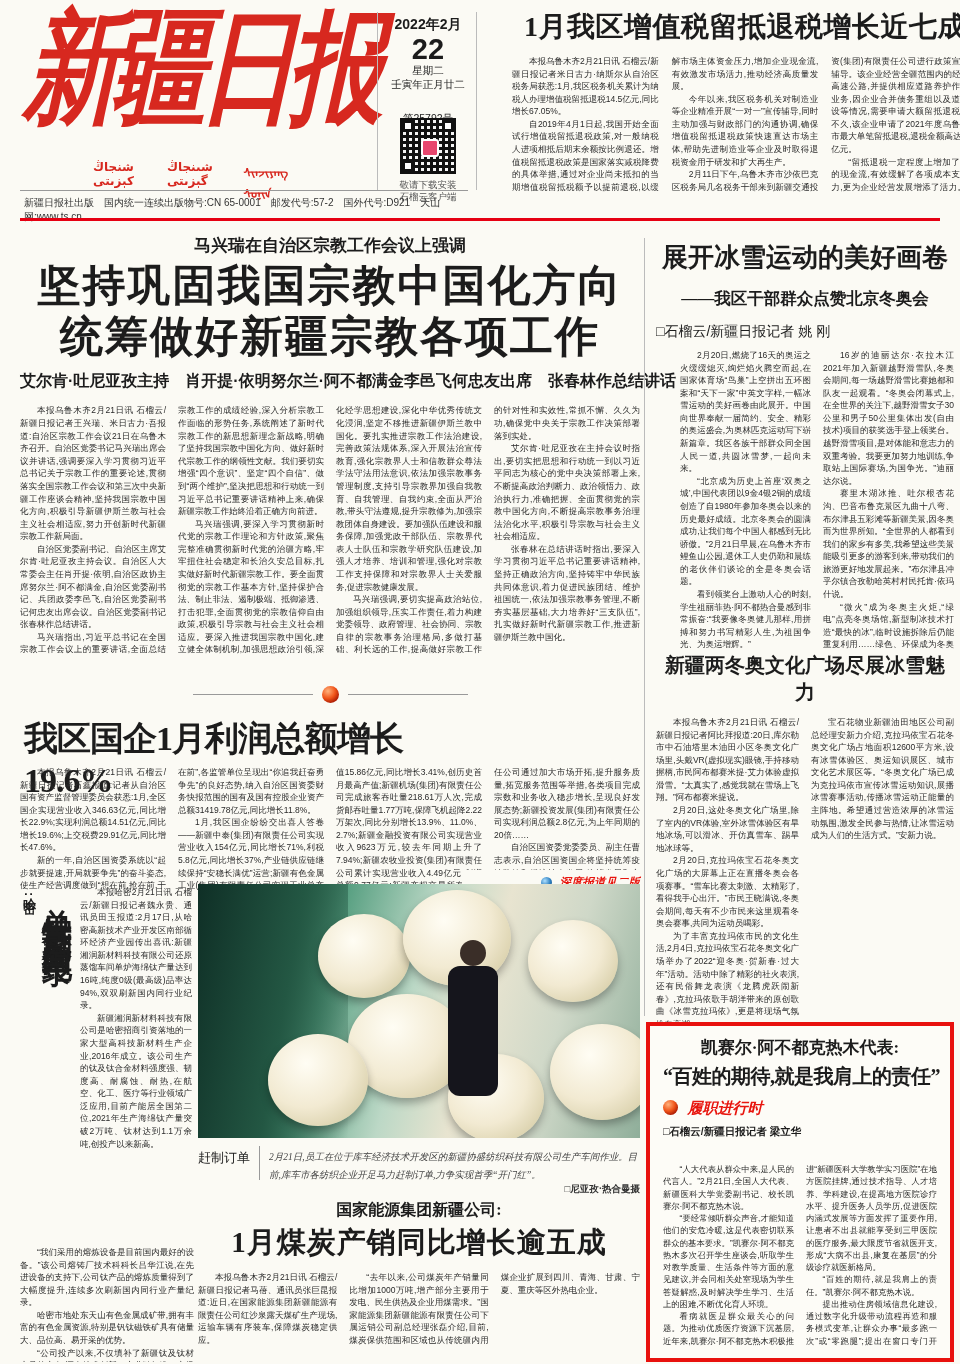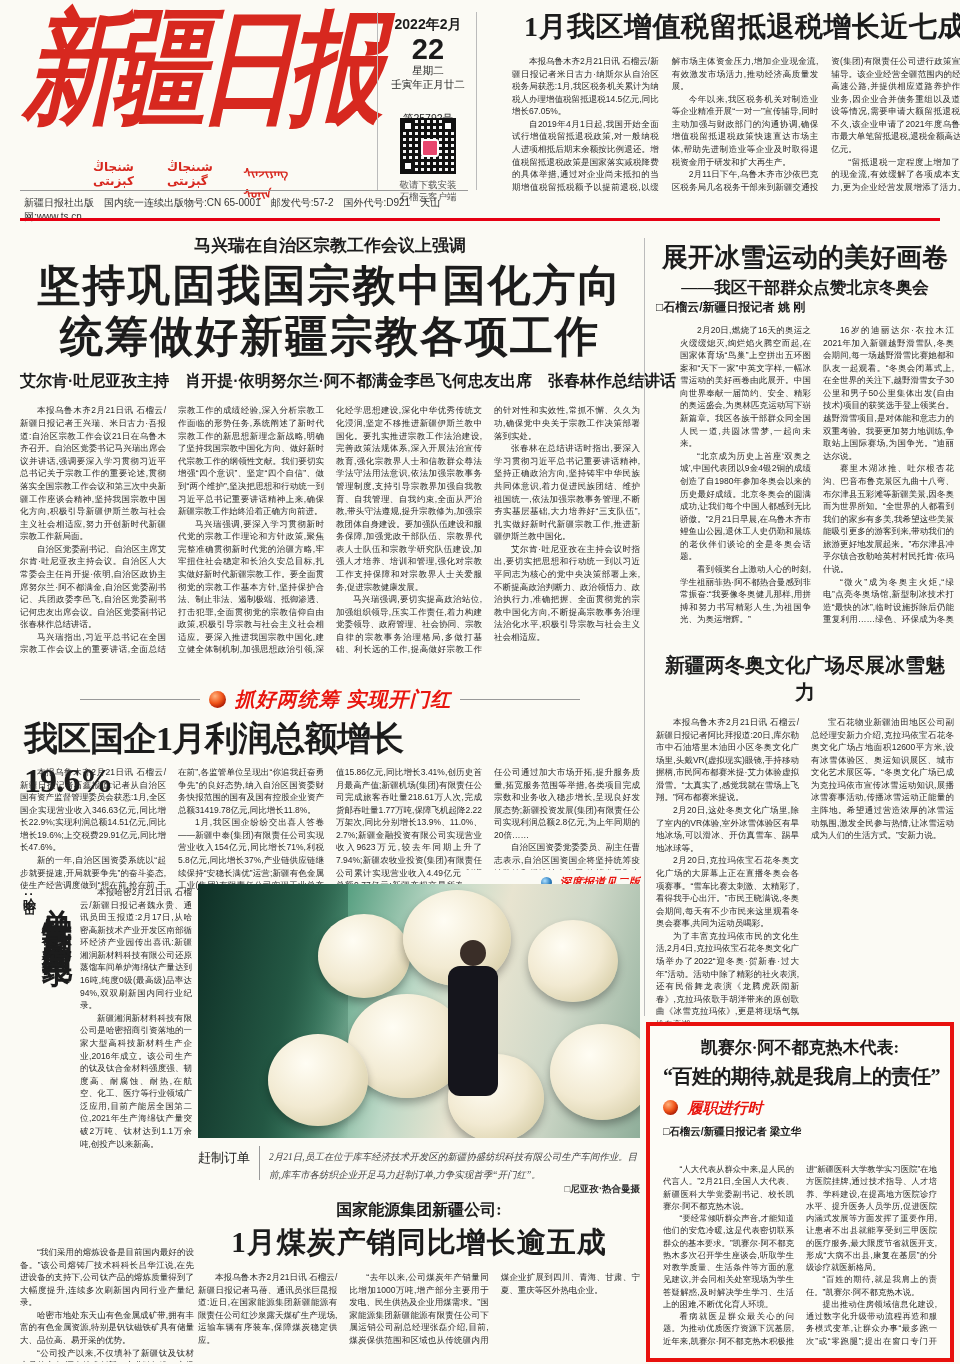--- a/index.html
+++ b/index.html
@@ -84,32 +84,32 @@
     <div class="center" style="font-size:17px;font-weight:bold;">马兴瑞在自治区宗教工作会议上强调</div>
     <div class="serif center" style="font-size:43px;font-weight:900;letter-spacing:2px;line-height:1.18;margin-top:4px;">坚持巩固我国宗教中国化方向</div>
     <div class="serif center" style="font-size:43px;font-weight:900;letter-spacing:2px;line-height:1.18;">统筹做好新疆宗教各项工作</div>
     <div class="center" style="font-size:16px;font-weight:bold;margin-top:9px;white-space:nowrap;">艾尔肯·吐尼亚孜主持　肖开提·依明努尔兰·阿不都满金李邑飞何忠友出席　张春林作总结讲话</div>
     <div class="body-text" style="margin-top:12px;column-count:4;column-gap:12px;height:252px;">
       <p>本报乌鲁木齐2月21日讯 石榴云/新疆日报记者王兴瑞、米日古力·吾报道:自治区宗教工作会议21日在乌鲁木齐召开。自治区党委书记马兴瑞出席会议并讲话,强调要深入学习贯彻习近平总书记关于宗教工作的重要论述,贯彻落实全国宗教工作会议和第三次中央新疆工作座谈会精神,坚持我国宗教中国化方向,积极引导新疆伊斯兰教与社会主义社会相适应,努力开创新时代新疆宗教工作新局面。</p>
       <p>自治区党委副书记、自治区主席艾尔肯·吐尼亚孜主持会议。自治区人大常委会主任肖开提·依明,自治区政协主席努尔兰·阿不都满金,自治区党委副书记、兵团政委李邑飞,自治区党委副书记何忠友出席会议。自治区党委副书记张春林作总结讲话。</p>
       <p>马兴瑞指出,习近平总书记在全国宗教工作会议上的重要讲话,全面总结宗教工作的成绩经验,深入分析宗教工作面临的形势任务,系统阐述了新时代宗教工作的新思想新理念新战略,明确了坚持我国宗教中国化方向、做好新时代宗教工作的纲领性文献。我们要切实增强“四个意识”、坚定“四个自信”、做到“两个维护”,坚决把思想和行动统一到习近平总书记重要讲话精神上来,确保新疆宗教工作始终沿着正确方向前进。</p>
       <p>马兴瑞强调,要深入学习贯彻新时代党的宗教工作理论和方针政策,聚焦完整准确贯彻新时代党的治疆方略,牢牢扭住社会稳定和长治久安总目标,扎实做好新时代新疆宗教工作。要全面贯彻党的宗教工作基本方针,坚持保护合法、制止非法、遏制极端、抵御渗透、打击犯罪,全面贯彻党的宗教信仰自由政策,积极引导宗教与社会主义社会相适应。要深入推进我国宗教中国化,建立健全体制机制,加强思想政治引领,深化经学思想建设,深化中华优秀传统文化浸润,坚定不移推进新疆伊斯兰教中国化。要扎实推进宗教工作法治建设,完善政策法规体系,深入开展法治宣传教育,强化宗教界人士和信教群众尊法学法守法用法意识,依法加强宗教事务管理制度,支持引导宗教界加强自我教育、自我管理、自我约束,全面从严治教,带头守法遵规,提升宗教修为,加强宗教团体自身建设。要加强队伍建设和服务保障,加强党政干部队伍、宗教界代表人士队伍和宗教学研究队伍建设,加强人才培养、培训和管理,强化对宗教工作支持保障和对宗教界人士关爱服务,促进宗教健康发展。</p>
       <p>马兴瑞强调,要切实提高政治站位,加强组织领导,压实工作责任,着力构建党委领导、政府管理、社会协同、宗教自律的宗教事务治理格局,多做打基础、利长远的工作,提高做好宗教工作的针对性和实效性,常抓不懈、久久为功,确保党中央关于宗教工作决策部署落到实处。</p>
+      <p>艾尔肯·吐尼亚孜在主持会议时指出,要切实把思想和行动统一到以习近平同志为核心的党中央决策部署上来,不断提高政治判断力、政治领悟力、政治执行力,准确把握、全面贯彻党的宗教中国化方向,不断提高宗教事务治理法治化水平,积极引导宗教与社会主义社会相适应。</p>
       <p>张春林在总结讲话时指出,要深入学习贯彻习近平总书记重要讲话精神,坚持正确政治方向,坚持铸牢中华民族共同体意识,着力促进民族团结、维护祖国统一,依法加强宗教事务管理,不断夯实基层基础,大力培养好“三支队伍”,扎实做好新时代新疆宗教工作,推进新疆伊斯兰教中国化。</p>
-      <p>艾尔肯·吐尼亚孜在主持会议时指出,要切实把思想和行动统一到以习近平同志为核心的党中央决策部署上来,不断提高政治判断力、政治领悟力、政治执行力,准确把握、全面贯彻党的宗教中国化方向,不断提高宗教事务治理法治化水平,积极引导宗教与社会主义社会相适应。</p>
 
     </div>
   </div>
 
   <div class="vline" style="left:644px;top:238px;height:778px;"></div>
 
   <div class="abs" style="left:656px;top:240px;width:298px;">
     <div class="serif center" style="font-size:26px;font-weight:900;">展开冰雪运动的美好画卷</div>
-    <div class="serif center" style="font-size:16.5px;font-weight:bold;margin-top:2px;">——我区干部群众点赞北京冬奥会</div>
-    <div style="font-size:12px;font-weight:bold;">□石榴云/新疆日报记者 姚 刚</div>
+    <div class="serif center" style="font-size:16.5px;font-weight:bold;margin-top:13px;">——我区干部群众点赞北京冬奥会</div>
+    <div style="font-size:14px;font-weight:normal;margin-top:13px;">□石榴云/新疆日报记者 姚 刚</div>
     <div class="body-text" style="margin-top:8px;column-count:2;column-gap:12px;height:302px;margin-left:24px;">
       <p>2月20日,燃烧了16天的奥运之火缓缓熄灭,绚烂焰火腾空而起,在国家体育场“鸟巢”上空拼出五环图案和“天下一家”中英文字样,一幅冰雪运动的美好画卷由此展开。中国向世界奉献一届简约、安全、精彩的奥运盛会,为奥林匹克运动写下崭新篇章。我区各族干部群众同全国人民一道,共圆冰雪梦,一起向未来。</p>
       <p>“北京成为历史上首座‘双奥之城’,中国代表团以9金4银2铜的成绩创造了自1980年参加冬奥会以来的历史最好成绩。北京冬奥会的圆满成功,让我们每个中国人都感到无比骄傲。”2月21日早晨,在乌鲁木齐市鲤鱼山公园,退休工人史仍勤和晨练的老伙伴们谈论的全是冬奥会话题。</p>
       <p>看到领奖台上激动人心的时刻,学生祖丽菲热·阿不都热合曼感到非常振奋:“我要像冬奥健儿那样,用拼搏和努力书写精彩人生,为祖国争光、为奥运增辉。”</p>
       <p>16岁的迪丽达尔·衣拉木江2021年加入新疆越野滑雪队,冬奥会期间,每一场越野滑雪比赛她都和队友一起观看。“冬奥会闭幕式上,在全世界的关注下,越野滑雪女子30公里和男子50公里集体出发(自由技术)项目的获奖选手登上领奖台。越野滑雪项目,是对体能和意志力的双重考验。我要更加努力地训练,争取站上国际赛场,为国争光。”迪丽达尔说。</p>
       <p>赛里木湖冰推、吐尔根杏花沟、巴音布鲁克景区九曲十八弯、布尔津县五彩滩等新疆美景,因冬奥而为世界所知。“全世界的人都看到我们的家乡有多美,我希望这些美景能吸引更多的游客到来,带动我们的旅游更好地发展起来。”布尔津县冲乎尔镇合孜勒哈英村村民托肯·依玛什说。</p>
       <p>“微火”成为冬奥主火炬,“绿电”点亮冬奥场馆,新型制冰技术打造“最快的冰”,临时设施拆除后仍能重复利用……绿色、环保成为冬奥会另一个高频词。“我们应在日常生活中倡导绿色生活,从自身做起,爱惜环境注重环保,推动清洁能源的使用。”国家电网喀什供电公司输电运检中心检修一班副班长艾力江·吾不力卡司木说。</p>
     </div>
   </div>
 
@@ -120,21 +120,20 @@
       <p>2月20日,这处冬奥文化广场里,除了室内的VR体验,室外冰雪体验区有旱地冰场,可以滑冰、开仿真雪车、踢旱地冰球等。</p>
       <p>2月20日,克拉玛依宝石花冬奥文化广场的大屏幕上正在直播冬奥会各项赛事。“雪车比赛太刺激、太精彩了,看得我手心出汗。”市民王晓满说,冬奥会期间,每天有不少市民来这里观看冬奥会赛事,共同为运动员喝彩。</p>
       <p>为了丰富克拉玛依市民的文化生活,2月4日,克拉玛依宝石花冬奥文化广场举办了2022“迎冬奥·贺新春·过大年”活动。活动中除了精彩的社火表演,还有民俗舞龙表演《龙腾虎跃闹新春》,克拉玛依歌手胡洋带来的原创歌曲《冰雪克拉玛依》,更是将现场气氛推向高潮。</p>
       <p>宝石花物业新疆油田地区公司副总经理安新力介绍,克拉玛依宝石花冬奥文化广场占地面积12600平方米,设有冰雪体验区、奥运知识展区、城市文化艺术展区等。“冬奥文化广场已成为克拉玛依市宣传冰雪运动知识,展播冰雪赛事活动,传播冰雪运动正能量的主阵地。希望通过营造浓厚的冰雪运动氛围,激发全民参与热情,让冰雪运动成为人们的生活方式。”安新力说。</p>
     </div>
   </div>
 
   <div class="abs" style="left:20px;top:686px;width:620px;display:flex;align-items:center;justify-content:center;gap:9px;">
     <span style="width:120px;height:1px;background:#999;"></span>
     <span class="sphere" style="width:17px;height:17px;"></span>
-    <span class="red-it" style="font-size:20px;letter-spacing:1px;">抓好两统筹 实现开门红</span>
     <span style="width:120px;height:1px;background:#999;"></span>
   </div>
   <div class="abs serif" style="left:24px;top:716px;width:460px;font-size:34px;font-weight:900;letter-spacing:-1px;">我区国企1月利润总额增长19.6%</div>
   <div class="abs body-text" style="left:20px;top:766px;width:620px;column-count:4;column-gap:12px;height:132px;">
       <p>本报乌鲁木齐2月21日讯 石榴云/新疆日报记者石鑫报道:记者从自治区国有资产监督管理委员会获悉:1月,全区国企实现营业收入346.63亿元,同比增长22.9%;实现利润总额14.51亿元,同比增长19.6%;上交税费29.91亿元,同比增长47.6%。</p>
       <p>新的一年,自治区国资委系统以“起步就要提速,开局就要争先”的奋斗姿态,使生产经营调度做到“想在前,抢在前,干在前”,各监管单位呈现出“你追我赶奋勇争先”的良好态势,纳入自治区国资委财务快报范围的国有及国有控股企业资产总额31419.78亿元,同比增长11.8%。</p>
       <p>1月,我区国企纷纷交出喜人答卷——新疆中泰(集团)有限责任公司实现营业收入154亿元,同比增长71%,利税5.8亿元,同比增长37%,产业链供应链继续保持“安稳长满优”运营;新疆有色金属工业(集团)有限责任公司实现工业总产值15.86亿元,同比增长3.41%,创历史首月最高产值;新疆机场(集团)有限责任公司完成旅客吞吐量218.61万人次,完成货邮吞吐量1.77万吨,保障飞机起降2.22万架次,同比分别增长13.9%、11.0%、2.7%;新疆金融投资有限公司实现营业收入9623万元,较去年同期上升了7.94%;新疆农牧业投资(集团)有限责任公司累计实现营业收入4.49亿元,利润总额0.77亿元;新疆产权交易所有限责任公司通过加大市场开拓,提升服务质量,拓宽服务范围等举措,各类项目完成宗数和业务收入稳步增长,呈现良好发展态势;新疆投资发展(集团)有限责任公司实现利润总额2.8亿元,为上年同期的20倍……</p>
       <p>自治区国资委党委委员、副主任曹志表示,自治区国资国企将坚持统筹疫情防控和经济社会发展,统筹发展和安全,积极落实“聚焦主业谋发展,提质增效稳增长”各项工作任务,以实际行动迎接党的二十大胜利召开。</p>
   </div>
   <div class="abs" style="left:462px;top:870px;width:178px;text-align:right;background:#fbfaf4;padding:2px 0;">

